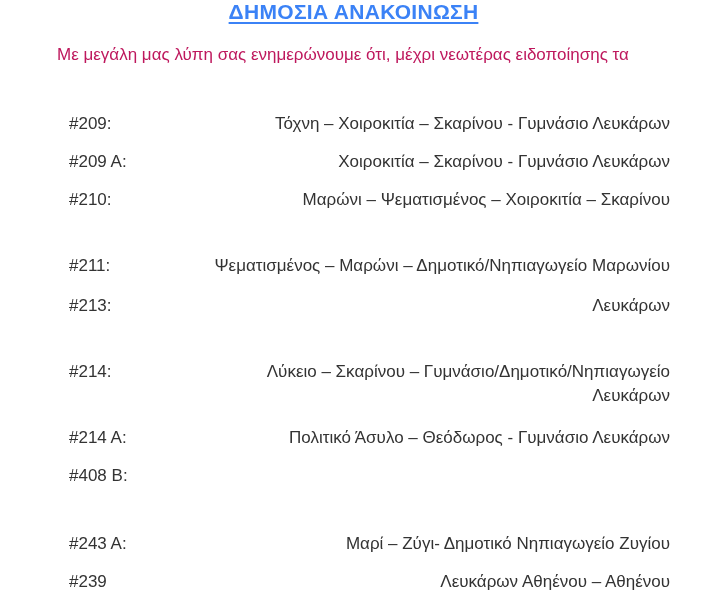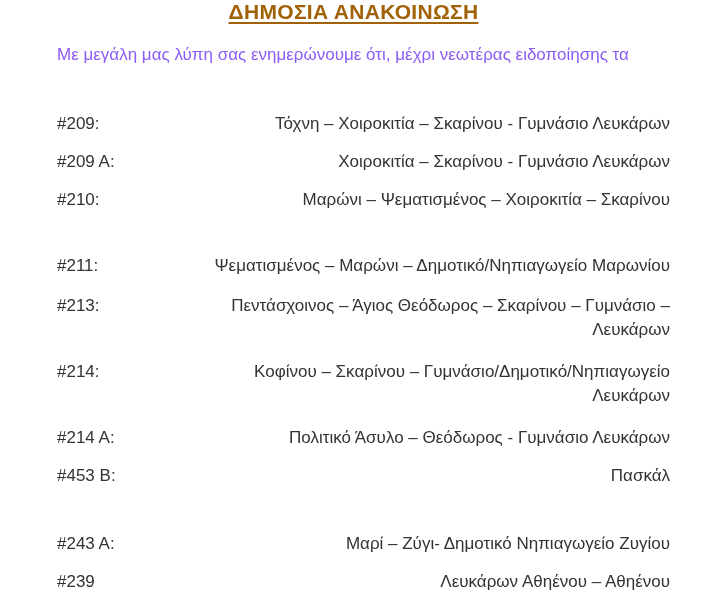--- a/index.html
+++ b/index.html
@@ -17,46 +17,46 @@
     }
     .title {
       position: absolute;
       top: 0px;
       left: 0;
       width: 707px;
       text-align: center;
       font-size: 21px;
       font-weight: bold;
       letter-spacing: 0.3px;
-      color: #a16207;
+      color: #3b82f6;
     }
     .title span {
       text-decoration: underline;
       text-decoration-thickness: 2px;
       text-underline-offset: 3px;
     }
     .intro {
       position: absolute;
       top: 43px;
       left: 57px;
       width: 640px;
       font-size: 17px;
       line-height: 24px;
-      color: #8b5cf6;
+      color: #be185d;
     }
     .route {
       position: absolute;
       left: 57px;
       font-size: 17px;
       line-height: 24px;
       color: #333333;
     }
     .route .code {
       position: absolute;
-      left: 0;
+      left: 12px;
       top: 0;
       width: 90px;
     }
     .route .desc {
       position: absolute;
       left: 93px;
       top: 0;
       width: 520px;
       text-align: right;
     }
@@ -96,44 +96,42 @@
 <div class="route" style="top:254px;">
   <div class="code">#211:</div>
   <div class="desc">
     <div>Ψεματισμένος – Μαρώνι – Δημοτικό/Νηπιαγωγείο Μαρωνίου</div>
   </div>
 </div>
 
 <div class="route" style="top:294px;">
   <div class="code">#213:</div>
   <div class="desc">
-    <div>Πεντάσχοινος – Άγιος Θεόδωρος – Σκαρίνου – Γυμνάσιο –</div>
     <div>Λευκάρων</div>
   </div>
 </div>
 
 <div class="route" style="top:360px;">
   <div class="code">#214:</div>
   <div class="desc">
-    <div>Κοφίνου – Σκαρίνου – Γυμνάσιο/Δημοτικό/Νηπιαγωγείο</div>
+    <div>Λύκειο – Σκαρίνου – Γυμνάσιο/Δημοτικό/Νηπιαγωγείο</div>
     <div>Λευκάρων</div>
   </div>
 </div>
 
 <div class="route" style="top:426px;">
   <div class="code">#214 Α:</div>
   <div class="desc">
     <div>Πολιτικό Άσυλο – Θεόδωρος - Γυμνάσιο Λευκάρων</div>
   </div>
 </div>
 
 <div class="route" style="top:464px;">
-  <div class="code">#453 Β:</div>
+  <div class="code">#408 Β:</div>
   <div class="desc">
-    <div>Πασκάλ</div>
   </div>
 </div>
 
 <div class="route" style="top:532px;">
   <div class="code">#243 Α:</div>
   <div class="desc">
     <div>Μαρί – Ζύγι- Δημοτικό Νηπιαγωγείο Ζυγίου</div>
   </div>
 </div>
 

